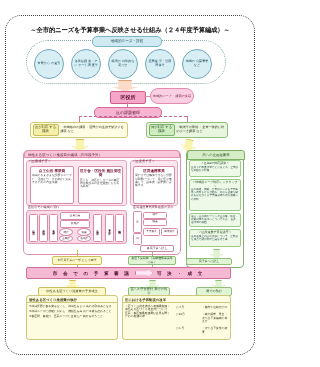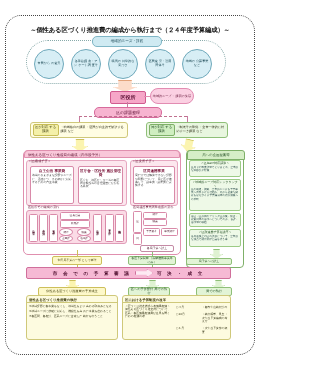--- a/index.html
+++ b/index.html
@@ -220,21 +220,21 @@
   .tc-l{flex:1;padding-right:2px;}
   .tc-r{width:54px;flex:0 0 54px;}
 </style>
 </head>
 <body>
 
 <div id="root">
 
   <div class="outer-dash"></div>
 
-  <div class="title">～個性ある区づくり推進費の編成から執行まで（２４年度予算編成）～</div>
+  <div class="title">～全市的ニーズを予算事業へ反映させる仕組み（２４年度予算編成）～</div>
 
   <div class="needs-wrap"></div>
   <div class="needs-cap">地域的ニーズ・課題</div>
   <div class="circle c0">市民から の意見</div>
   <div class="circle c1">各種協議 会・アン ケート調 査等</div>
   <div class="circle c2">職員の 日常的な 気づき</div>
   <div class="circle c3">区民意 見・活用 団体等</div>
   <div class="circle c4">地域の 公募事業 など</div>
 
   <div class="fat-arrow"></div>

